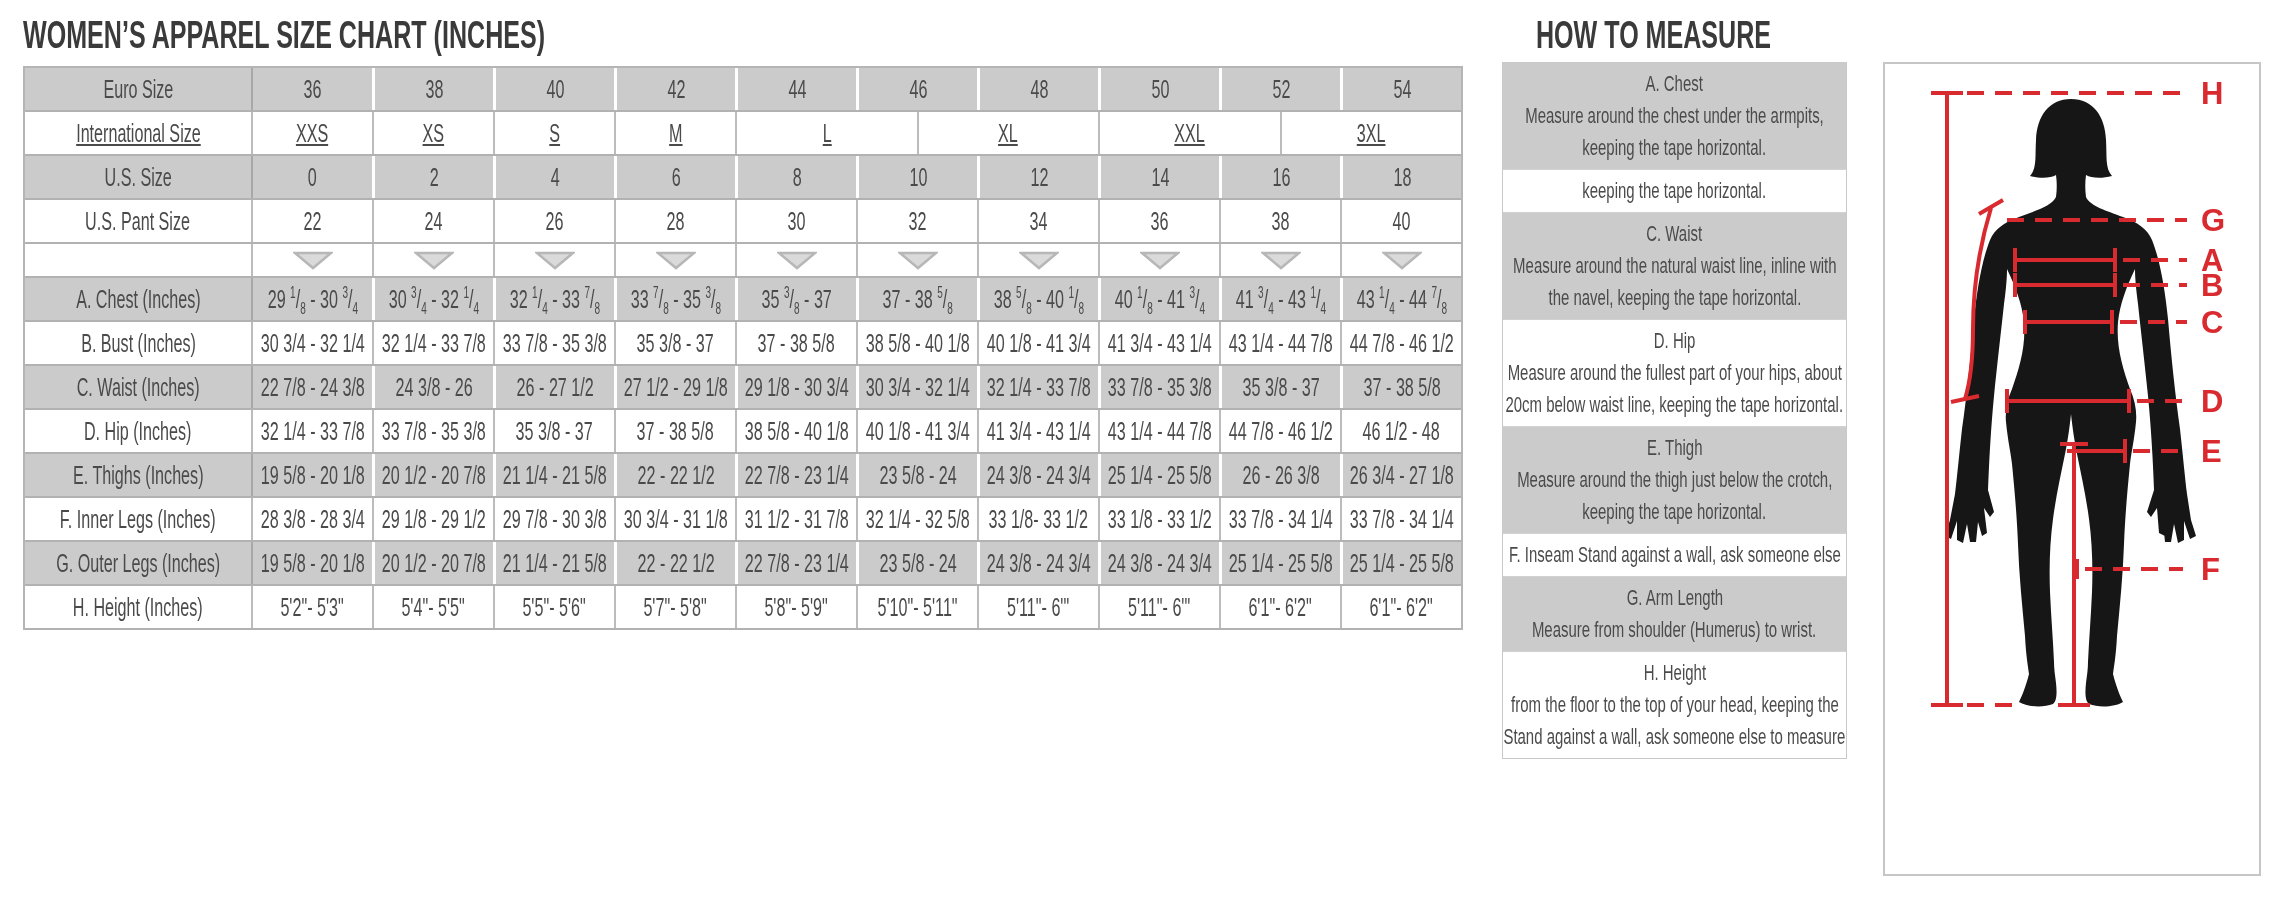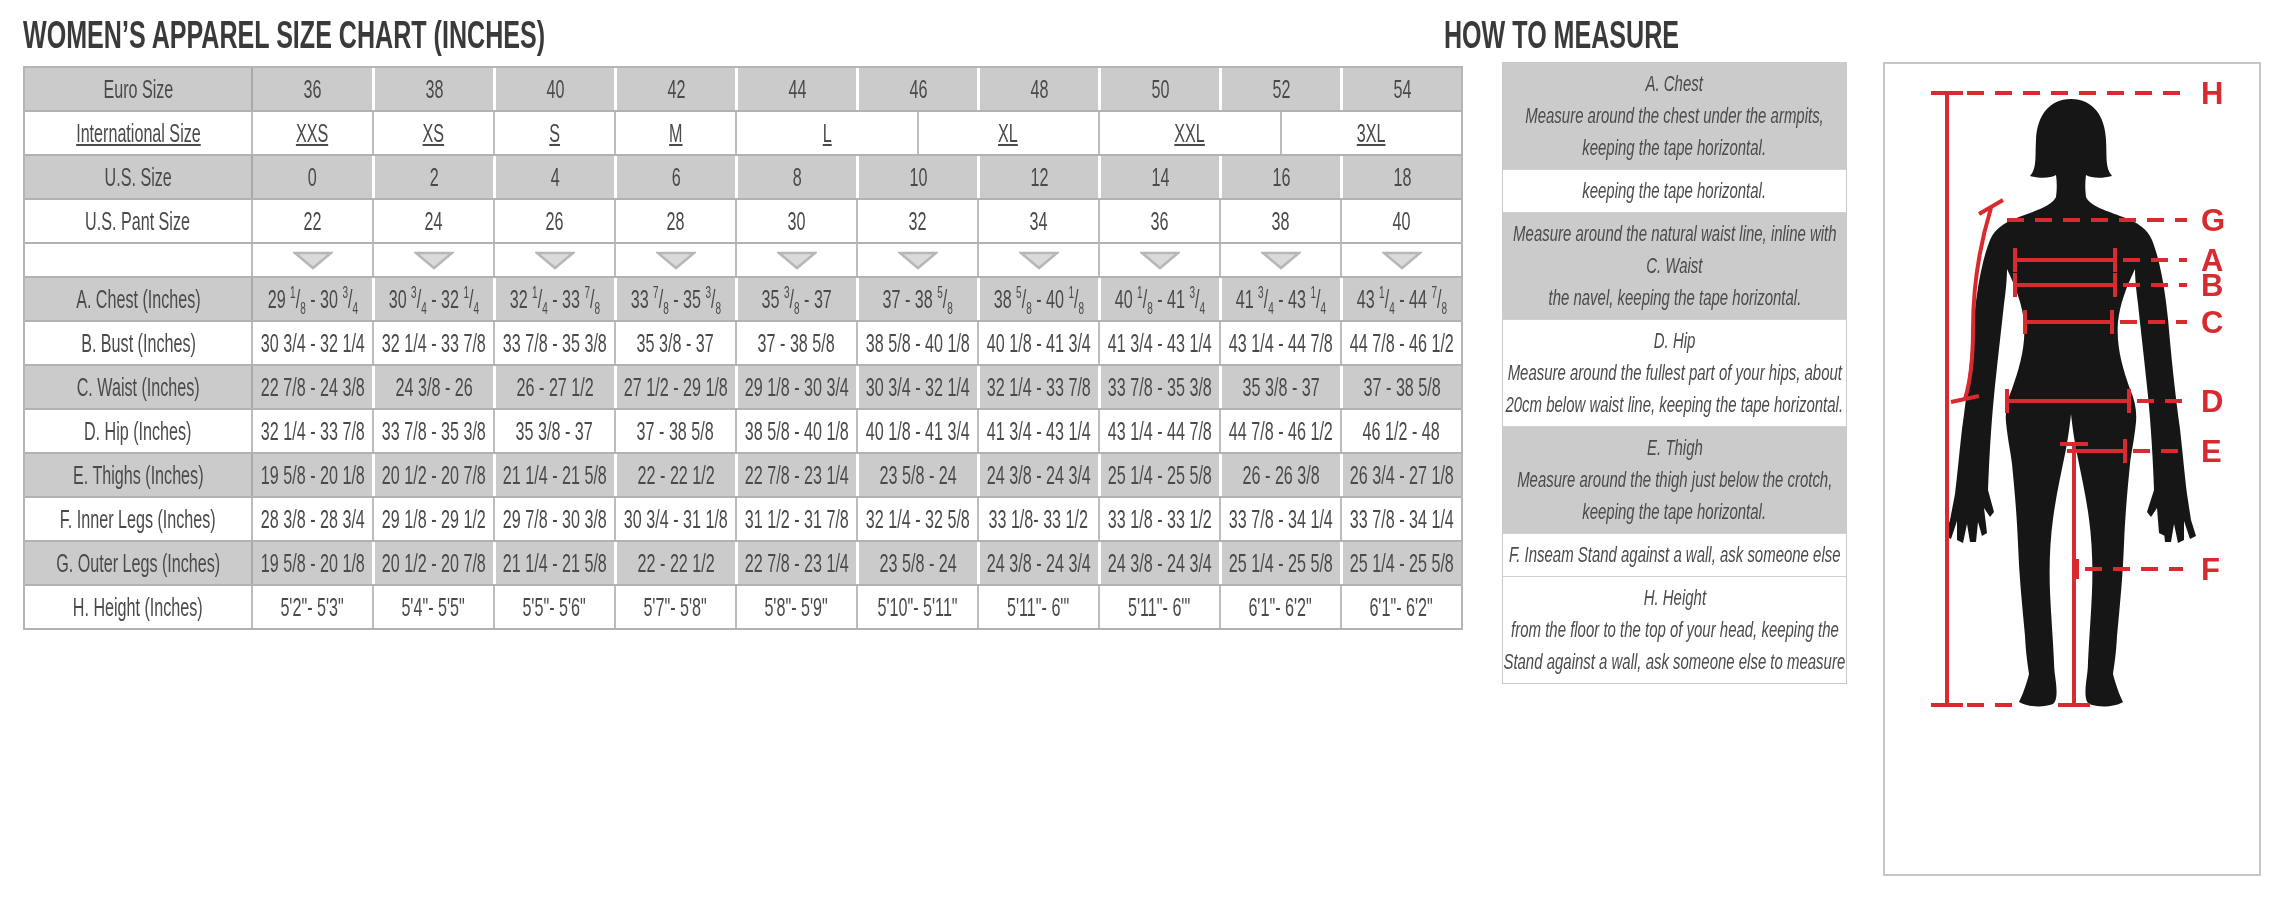--- a/index.html
+++ b/index.html
@@ -13,21 +13,21 @@
   html,body{width:2290px;height:902px;background:#fff;overflow:hidden;
     font-family:"Liberation Sans",sans-serif;color:var(--txt);}
   .page{position:relative;width:2070px;height:902px;background:#fff;}
 
   
   .sec-title{position:absolute;top:14px;height:44px;white-space:nowrap;}
   .sec-title .cond-title{display:inline-block;white-space:nowrap;
     font-weight:700;font-size:38px;letter-spacing:0;color:var(--title);
     transform:scaleX(0.66);transform-origin:0 50%;}
   #chart-title{left:23px;}
-  #measure-title{left:1444px;}
+  #measure-title{left:1536px;}
 
   
   .size-table{position:absolute;left:23px;top:66px;width:1440px;
     border:2px solid #b5b5b5;border-bottom:none;background:#f9a8d4;}
   .t-row{display:grid;grid-template-columns:226px repeat(10,1fr);
     height:44px;border-bottom:2px solid #b2b2b2;}
   .t-row.span-row{grid-template-columns:226px repeat(4,2fr) repeat(4,3fr);text-decoration:underline;}
   .t-row.arrow-row{height:34px;}
   .cell{display:flex;align-items:center;justify-content:center;overflow:hidden;background:#fff;}
   .cell + .cell{border-left:2px solid #bcbcbc;}
@@ -35,21 +35,21 @@
   .t-row.gray .cell + .cell{border-left:3px solid #fff;}
   .t-row.gray .cell.label + .cell{border-left:2px solid #a8a8a8;}
   .cond{display:inline-block;white-space:nowrap;font-size:26px;color:var(--txt);
     transform:scaleX(0.62);}
   .cond sup{font-size:0.62em;vertical-align:super;line-height:0;}
   .cond sub{font-size:0.62em;vertical-align:sub;line-height:0;}
 
   
   .measure-list{position:absolute;left:1502px;top:62px;width:345px;
     border:1px solid #c9c9c9;background:#fff;}
-  .m-item{padding:5px 16px;background:#fff;font-style:italic;}
+  .m-item{padding:5px 16px;background:#fff;}
   .m-item.gray{background:var(--row-gray);}
   .m-item + .m-item{border-top:1px solid #d2d2d2;}
   .m-line{height:32px;display:flex;align-items:center;justify-content:center;}
   .m-line .mcond{display:inline-block;white-space:nowrap;font-size:22px;
     color:#4b4b4b;transform:scaleX(0.68);}
 
   
   .figure-box{position:absolute;left:1883px;top:62px;width:378px;height:814px;
     border:2px solid #c6c6c6;background:#fff;}
   .figure-box svg{display:block;width:374px;height:810px;}
@@ -554,26 +554,26 @@
             <span class="mcond">keeping the tape horizontal.</span>
           </div>
         </div>
         <div class="m-item">
           <div class="m-line">
             <span class="mcond">keeping the tape horizontal.</span>
           </div>
         </div>
         <div class="m-item gray">
           <div class="m-line">
+            <span class="mcond">C. Waist</span>
+          </div>
+          <div class="m-line">
             <span class="mcond">Measure around the natural waist line, inline with</span>
           </div>
           <div class="m-line">
-            <span class="mcond">C. Waist</span>
-          </div>
-          <div class="m-line">
             <span class="mcond">the navel, keeping the tape horizontal.</span>
           </div>
         </div>
         <div class="m-item">
           <div class="m-line">
             <span class="mcond">D. Hip</span>
           </div>
           <div class="m-line">
             <span class="mcond">Measure around the fullest part of your hips, about</span>
           </div>
@@ -588,20 +588,28 @@
           <div class="m-line">
             <span class="mcond">Measure around the thigh just below the crotch,</span>
           </div>
           <div class="m-line">
             <span class="mcond">keeping the tape horizontal.</span>
           </div>
         </div>
         <div class="m-item">
           <div class="m-line">
             <span class="mcond">F. Inseam Stand against a wall, ask someone else</span>
+          </div>
+        </div>
+        <div class="m-item gray">
+          <div class="m-line">
+            <span class="mcond">G. Arm Length</span>
+          </div>
+          <div class="m-line">
+            <span class="mcond">Measure from shoulder (Humerus) to wrist.</span>
           </div>
         </div>
         <div class="m-item">
           <div class="m-line">
             <span class="mcond">H. Height</span>
           </div>
           <div class="m-line">
             <span class="mcond">from the floor to the top of your head, keeping the</span>
           </div>
           <div class="m-line">

